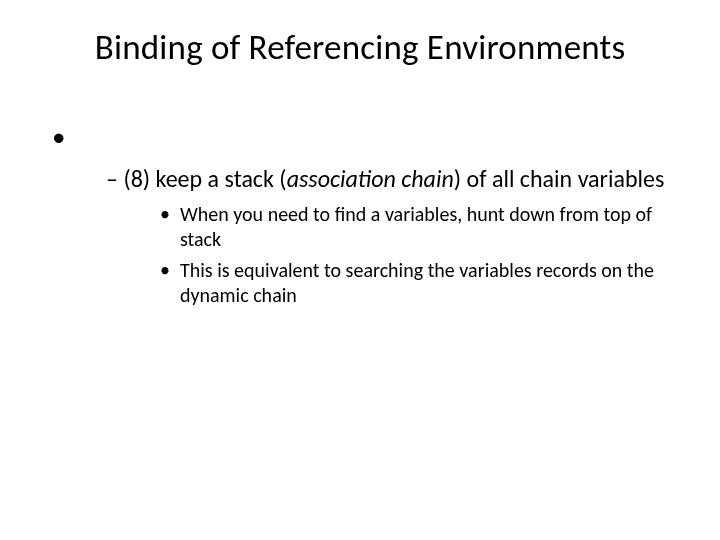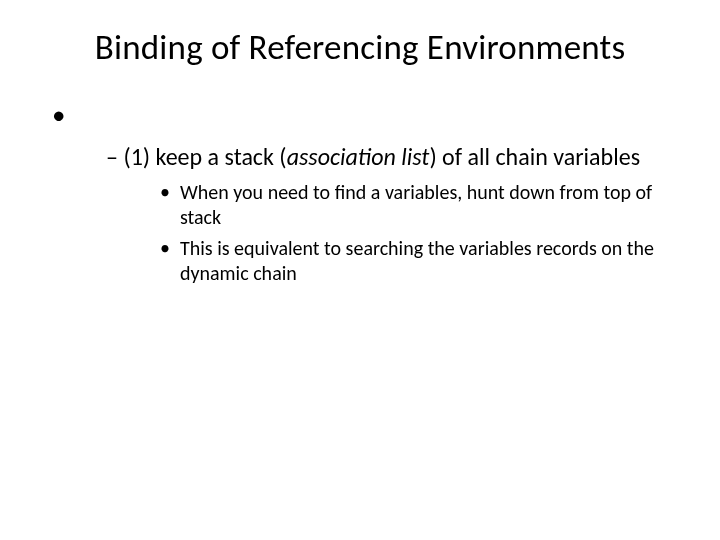--- a/index.html
+++ b/index.html
@@ -1,39 +1,39 @@
 <!DOCTYPE html>
 <html><head>
 <meta charset="utf-8">
 <style>
   * { margin: 0; padding: 0; box-sizing: border-box; }
   html, body { width: 720px; height: 540px; background: #fff; font-family: Calibri, "Segoe UI", Arial, sans-serif; color: #000; }
   .slide { width: 720px; height: 540px; position: relative; padding: 26px 40px 40px 40px; }
-  .title { font-size: 35px; font-weight: 400; text-align: center; margin-bottom: 30px; letter-spacing: 0.2px; }
+  .title { font-size: 35px; font-weight: 400; text-align: center; margin-bottom: 52px; letter-spacing: 0.2px; }
   .lvl1 { font-size: 27px; margin-left: 12px; margin-bottom: 12px; display: flex; }
   .lvl1 .bullet { margin-right: 14px; }
   .lvl2 { font-size: 24px; margin-left: 66px; margin-bottom: 8px; line-height: 1.2; }
   .lvl2 .dash { display: inline; }
   .lvl2 .text { display: inline; }
   .lvl3 { font-size: 20px; margin-left: 120px; margin-bottom: 6px; line-height: 1.25; display: flex; }
   .lvl3 .bullet { margin-right: 10px; }
   .italic { font-style: italic; }
 </style>
 </head>
 <body>
 
 <div class="slide">
   <h1 class="title">Binding of Referencing Environments</h1>
 
   <div class="lvl1">
     <span class="bullet">•</span>
   </div>
 
   <div class="lvl2">
-    <span class="dash">– </span><span class="text">(1) keep a stack (</span><span class="text italic">association list</span><span class="text">) of all chain variables</span>
+    <span class="dash">– </span><span class="text">(8) keep a stack (</span><span class="text italic">association chain</span><span class="text">) of all chain variables</span>
   </div>
 
   <div class="lvl3">
     <span class="bullet">•</span>
     <span>When you need to find a variables, hunt down from top of stack</span>
   </div>
 
   <div class="lvl3">
     <span class="bullet">•</span>
     <span>This is equivalent to searching the variables records on the dynamic chain</span>

